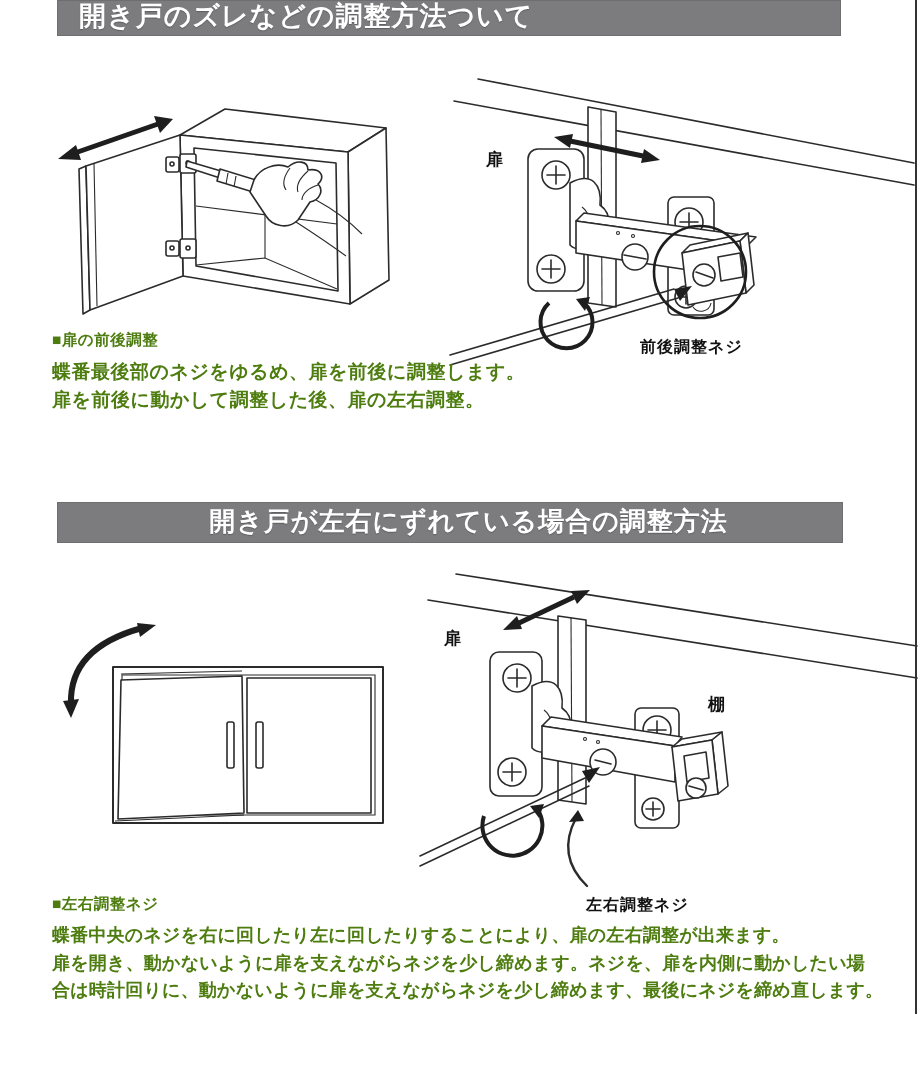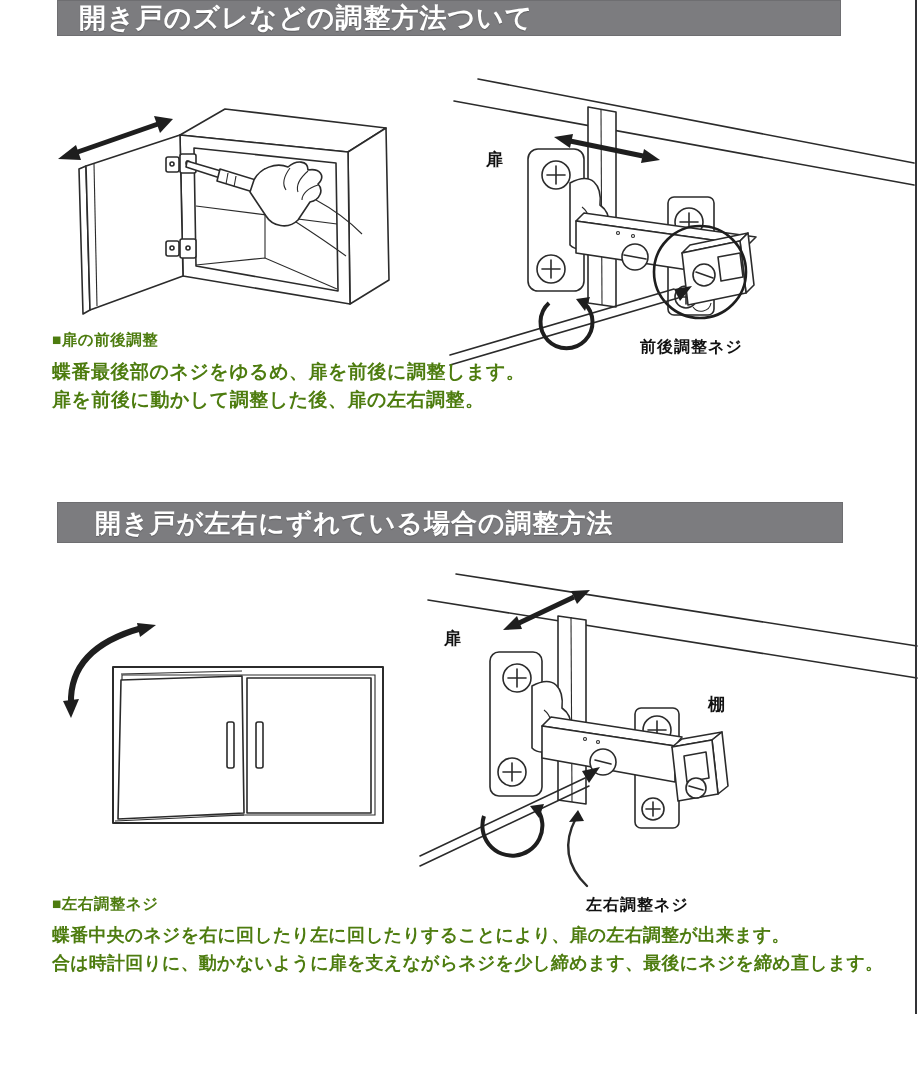--- a/index.html
+++ b/index.html
@@ -7,23 +7,24 @@
     width:918px;height:1080px;position:relative;background:#ffffff;
     font-family:"Liberation Sans","DejaVu Sans",sans-serif;
     overflow:hidden;color:#1a1a1a;
   }
   .abs{position:absolute;}
   .hdr-bar{
     position:absolute;background:#7c7c7f;border:1px solid #6e6e71;
     box-sizing:border-box;color:#ffffff;font-weight:700;
     white-space:nowrap;overflow:hidden;letter-spacing:1px;
     text-shadow:0 1px 1px rgba(0,0,0,.25);
+    font-family:Liberation Mono, monospace;
   }
   #hdr1{left:57px;top:0;width:784px;height:36px;font-size:27px;line-height:34px;padding-left:21px;}
-  #hdr2{left:57px;top:502px;width:786px;height:41px;font-size:26px;line-height:40px;padding-left:37px;}
+  #hdr2{left:57px;top:502px;width:786px;height:41px;font-size:26px;line-height:40px;padding-left:37px;text-align:center;}
   .bodytext{position:absolute;font-weight:700;color:#4d7c0f;}
   .bodytext .bt-head{font-size:15.5px;margin-bottom:7px;letter-spacing:.5px;}
   #body1{left:52px;top:330px;width:560px;}
   #body1 .bt-line{font-size:19px;line-height:28px;letter-spacing:.5px;}
   #body2{left:52px;top:894px;width:850px;}
   #body2 .bt-line{font-size:18px;line-height:27.5px;letter-spacing:.2px;}
   .dlabel{position:absolute;font-weight:700;color:#111;white-space:nowrap;}
   .dl-sm{font-size:17px;}
   .dl-md{font-size:16px;letter-spacing:1px;}
   svg{position:absolute;overflow:visible;}
@@ -221,16 +222,17 @@
   <polygon class="fillb" points="170,34 157,48 151,35"></polygon>
 </svg>
 
 <div class="dlabel dl-sm" style="left:444px;top:627px;">扉</div>
 <div class="dlabel dl-sm" style="left:708px;top:693px;">棚</div>
 <div class="dlabel dl-md" style="left:586px;top:879px;margin-top:16px;">左右調整ネジ</div>
 
 <div id="body2" class="bodytext">
   <div class="bt-head">■左右調整ネジ</div>
   <div class="bt-line">蝶番中央のネジを右に回したり左に回したりすることにより、扉の左右調整が出来ます。</div>
+  <div class="bt-line">扉を開き、動かないように扉を支えながらネジを少し締めます。ネジを、扉を内側に動かしたい場</div>
   <div class="bt-line">合は時計回りに、動かないように扉を支えながらネジを少し締めます、最後にネジを締め直します。</div>
 </div>
 
 <div id="edge-line" class="abs"></div>
 
 </body></html>

